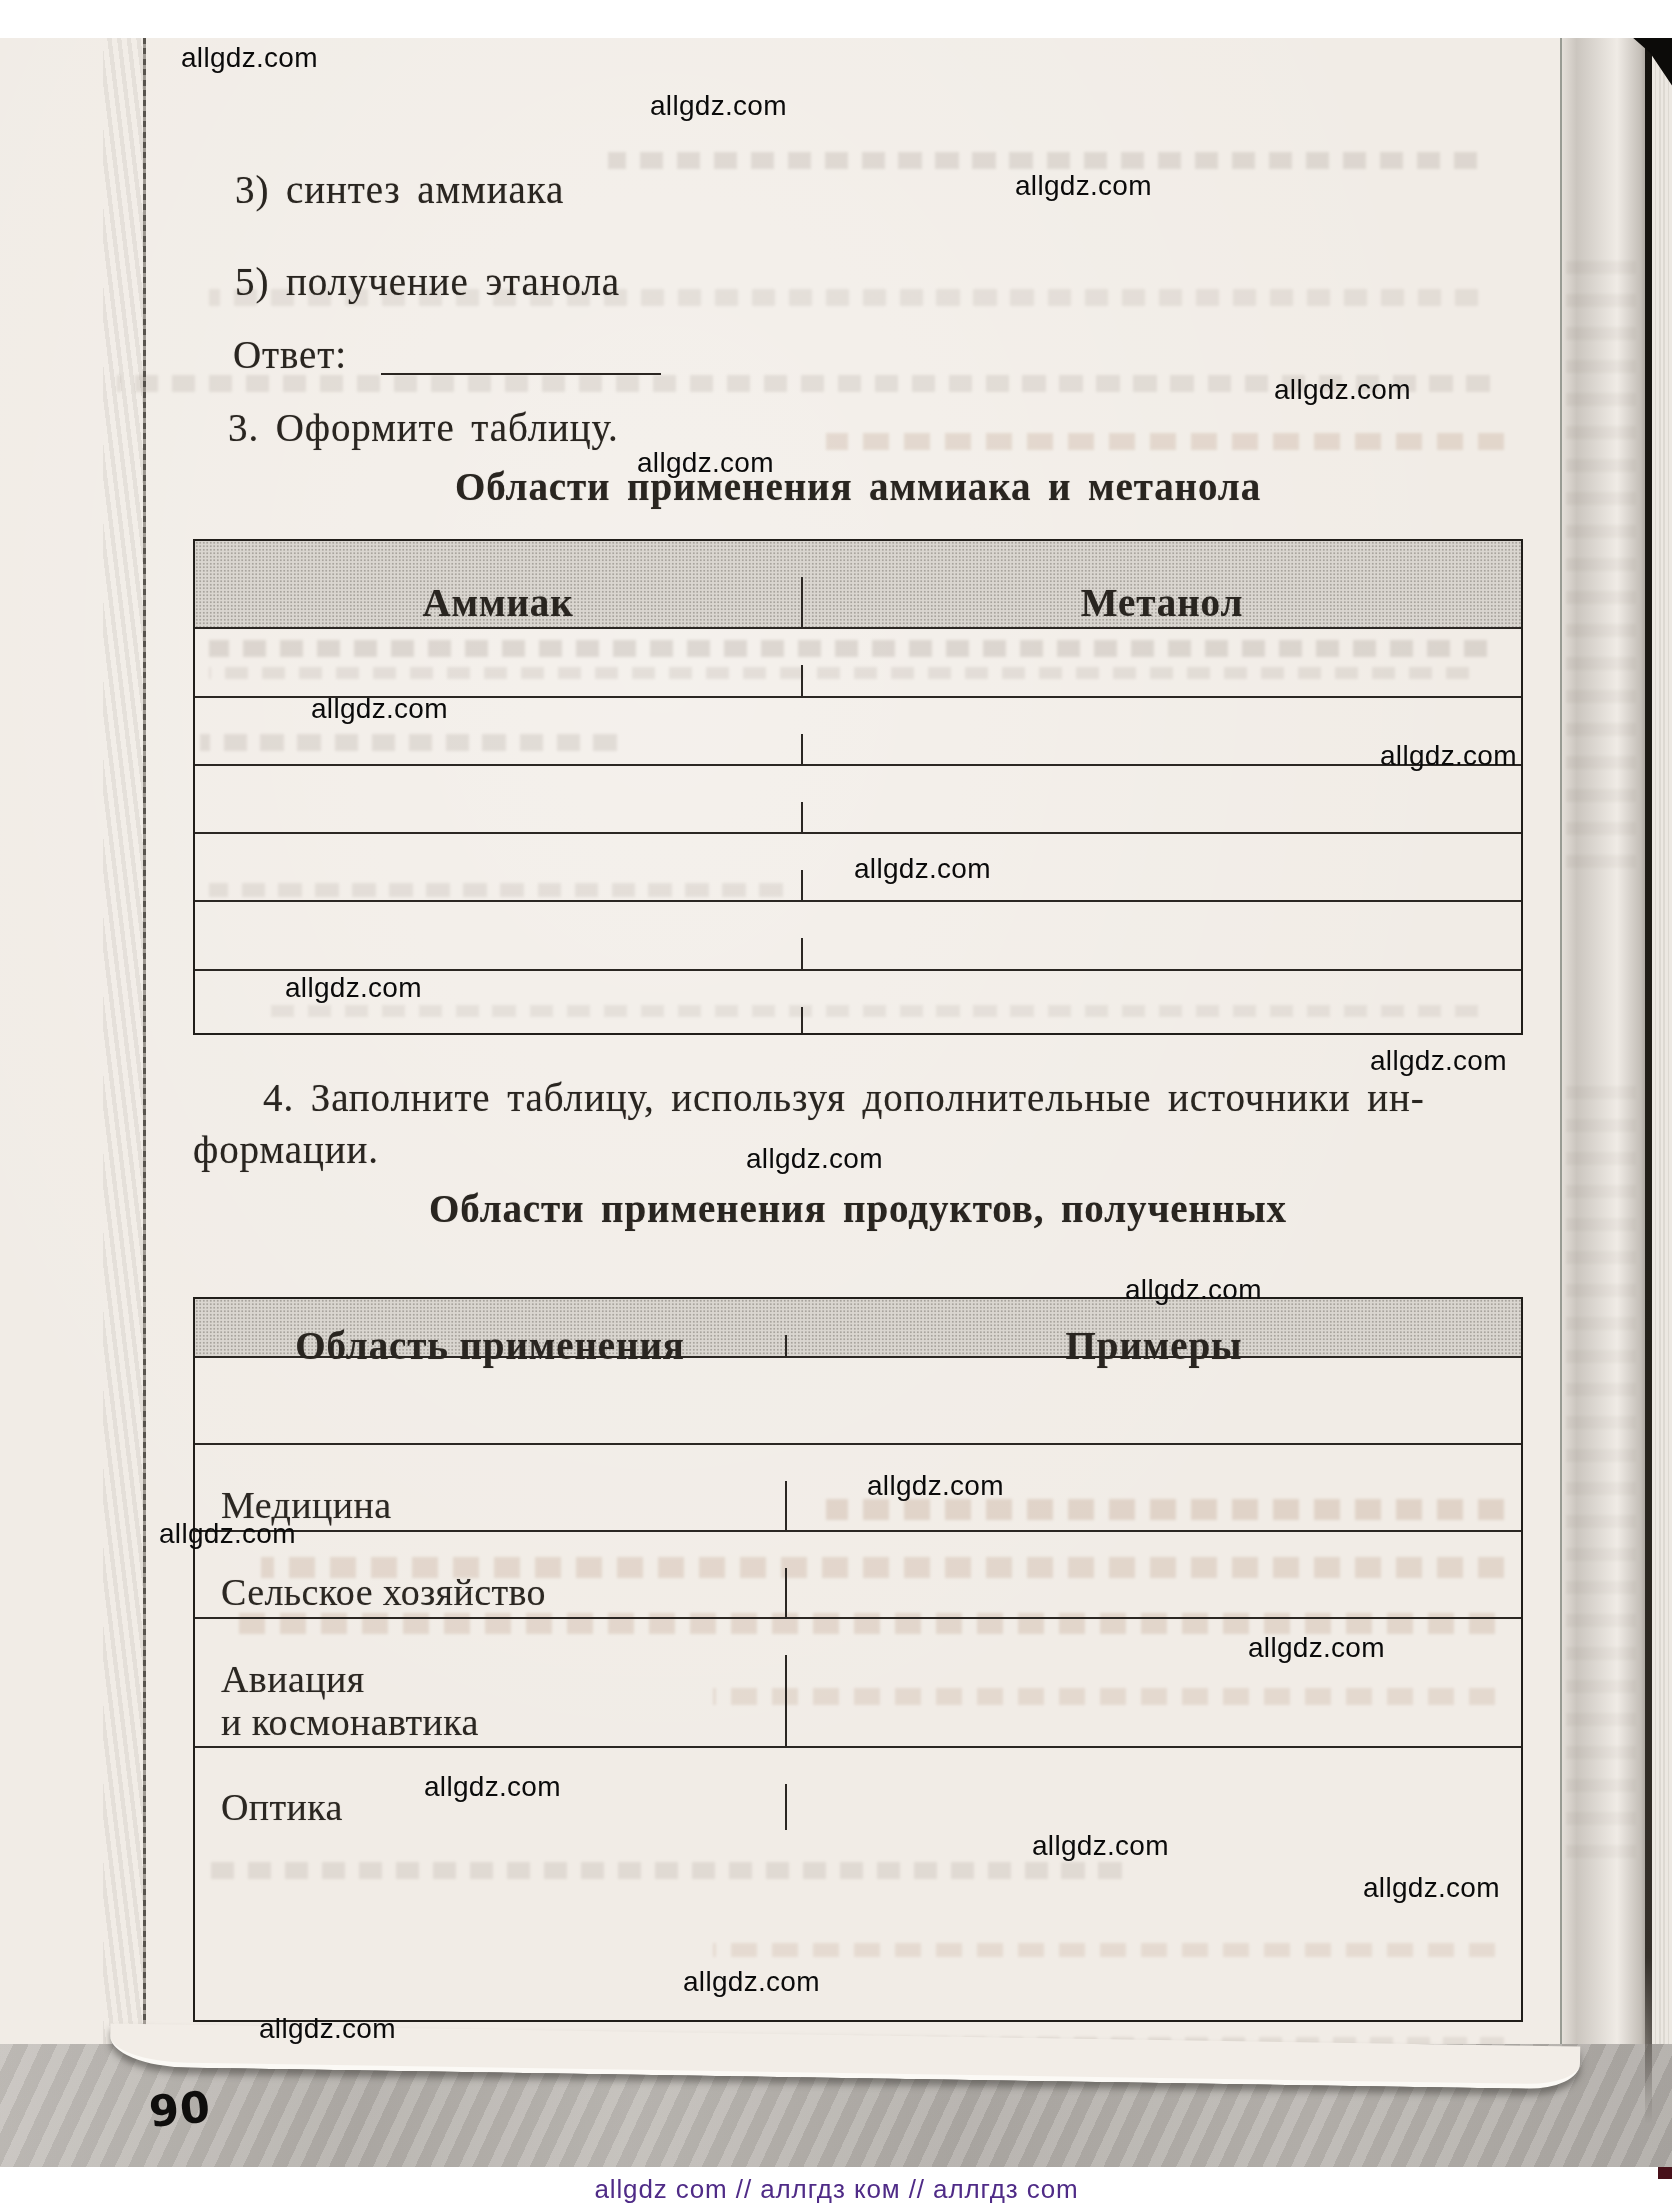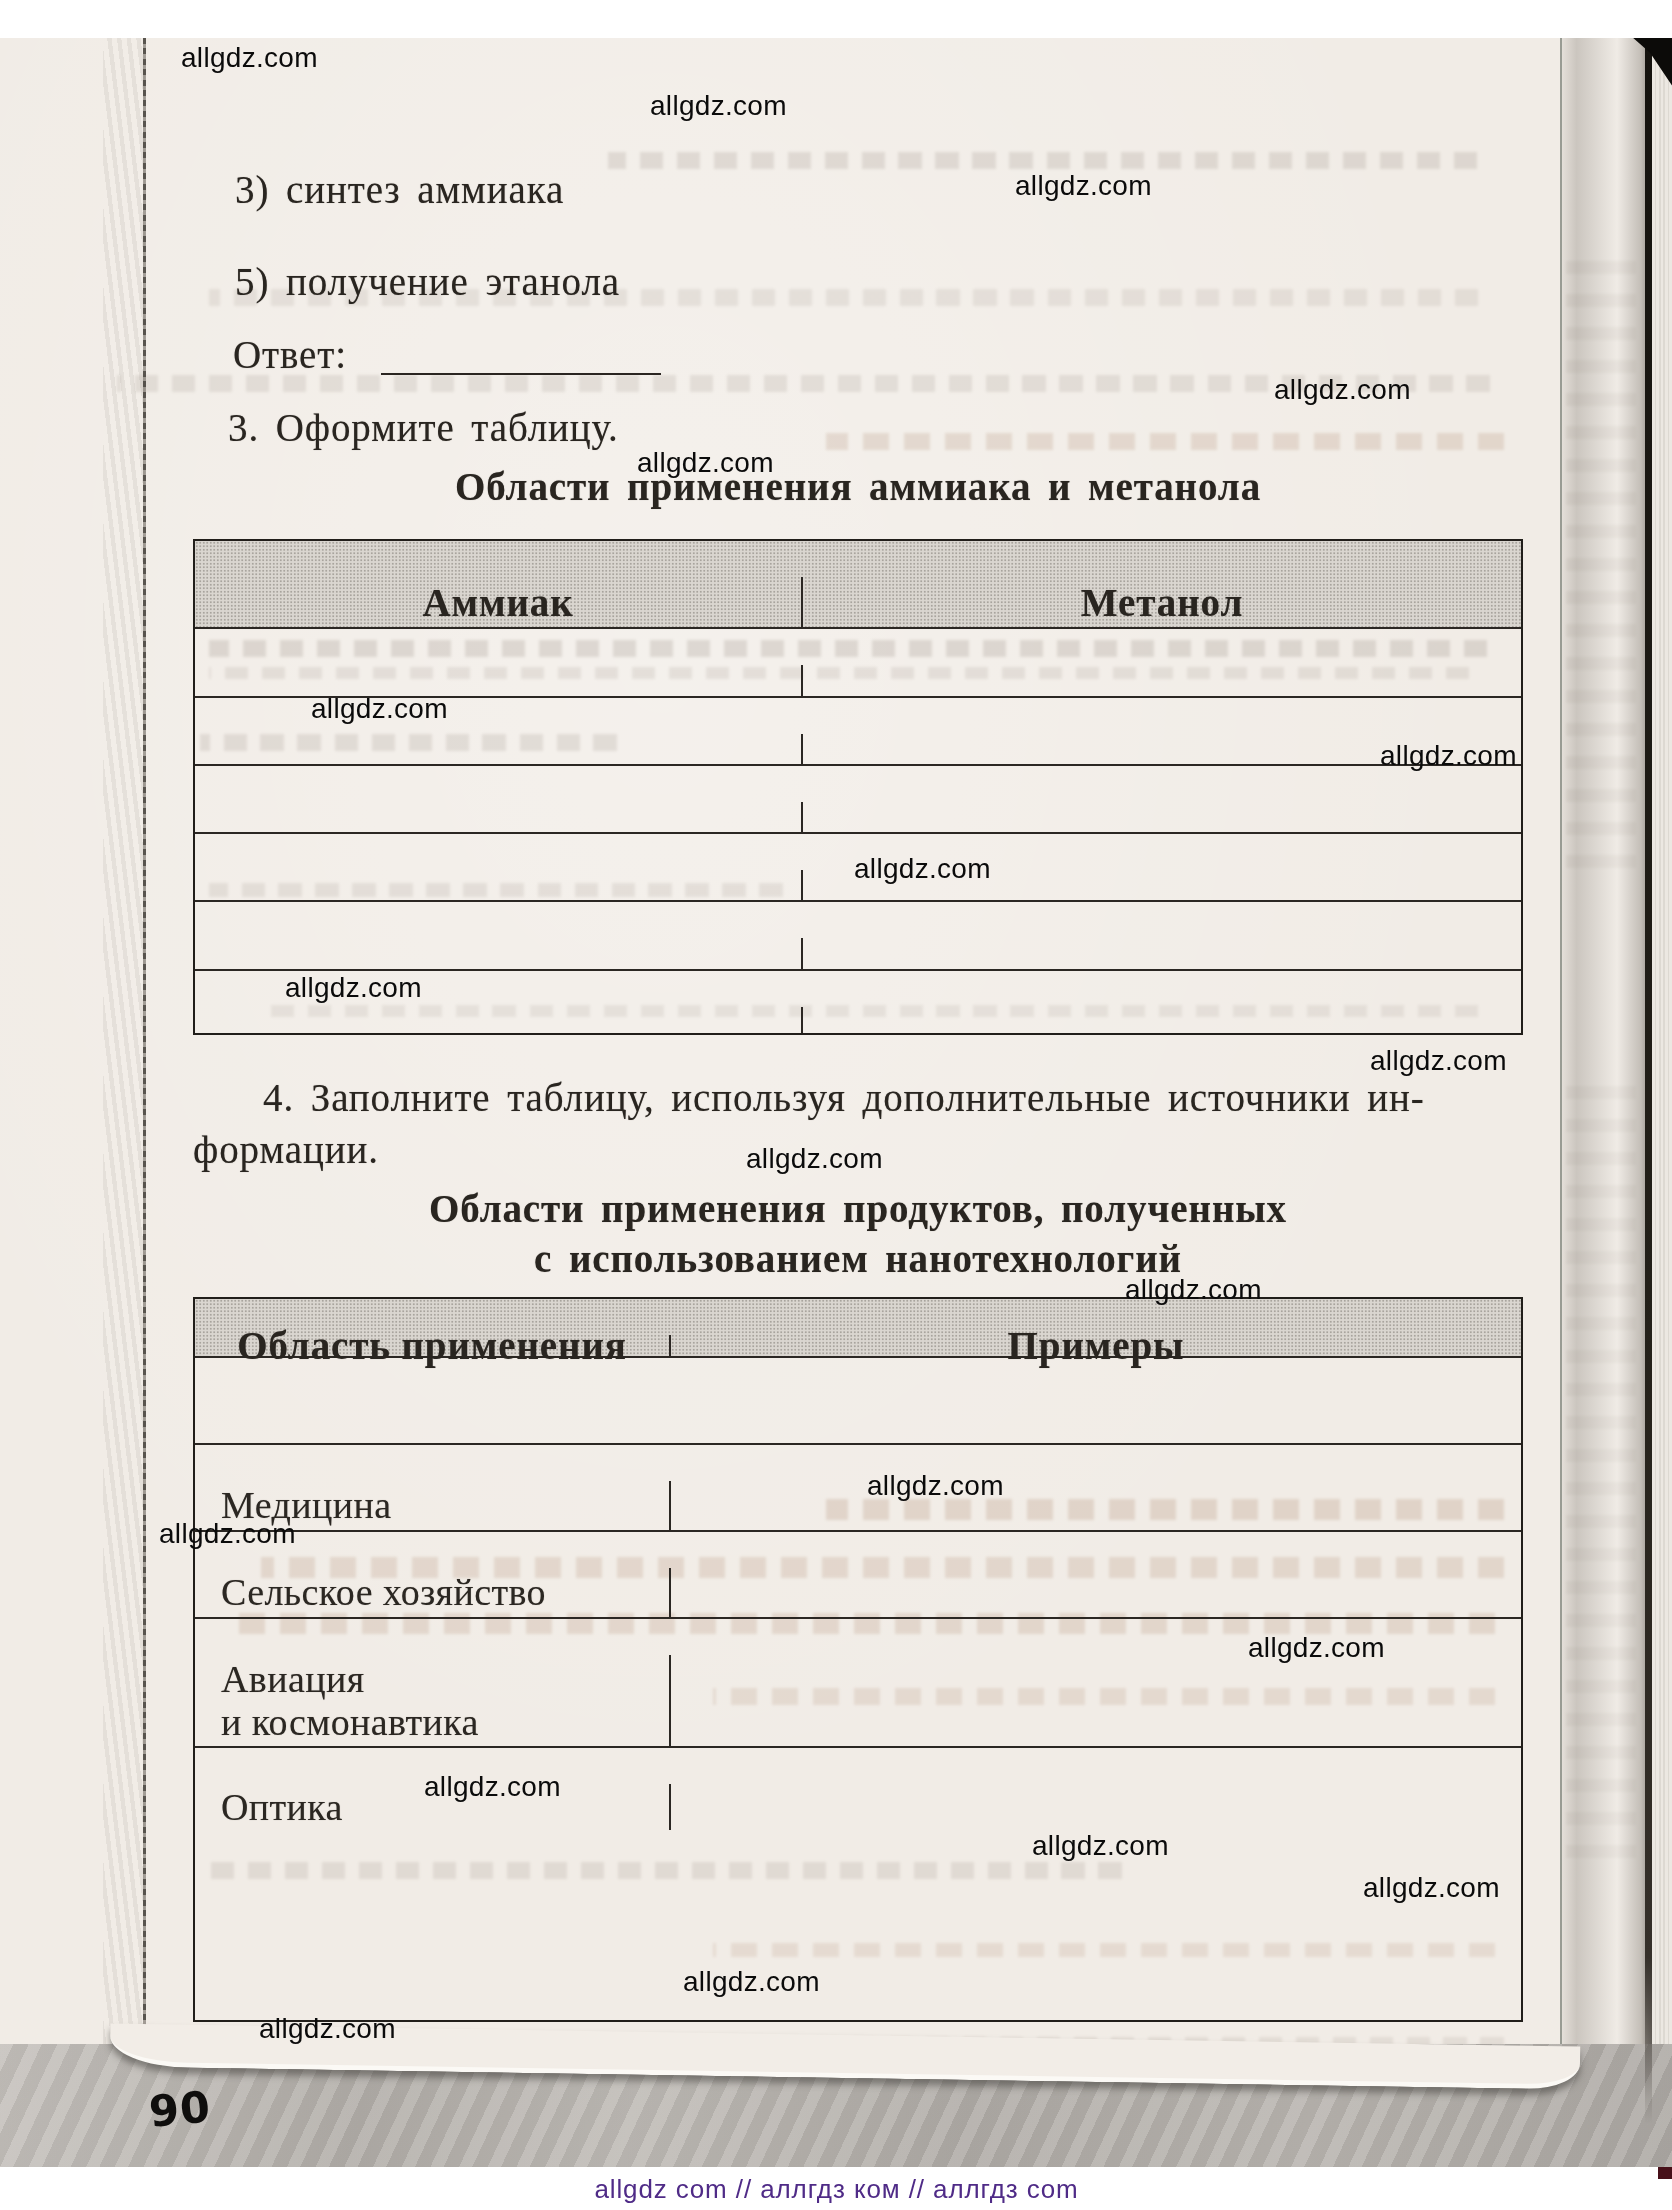--- a/index.html
+++ b/index.html
@@ -81,21 +81,21 @@
   .thead-row{background:#dad6d0;
     background-image:radial-gradient(rgba(88,82,75,.38) 0.9px, rgba(0,0,0,0) 1.1px);
     background-size:3.5px 3.5px;}
   .hlabel{width:100%;text-align:center;font-weight:700;font-size:39px;color:#292520;
     letter-spacing:0.9px;text-shadow:0 0 0.9px rgba(48,42,36,.45);}
   .rlabel{padding-left:26px;font-size:38px;color:#2b2722;letter-spacing:0.4px;
     white-space:pre-line;line-height:1.12;text-shadow:0 0 0.9px rgba(48,42,36,.4);}
   #table1{top:539px;height:496px;}
   #table1 .tcell.c1{width:608px;}
   #table2{top:1297px;height:725px;}
-  #table2 .tcell.c1{width:476px;}
+  #table2 .tcell.c1{width:592px;}
 
   
   .wm{position:absolute;z-index:5;font-family:"Liberation Sans", sans-serif;
     font-size:28px;color:#0b0b0b;letter-spacing:0.3px;white-space:nowrap;}
 
   
   .ghost{position:absolute;z-index:1;height:17.4px;filter:blur(1.7px);opacity:.42;transform:scaleX(-1);
     background:repeating-linear-gradient(90deg, rgba(112,98,86,.5) 0 23.5px, rgba(0,0,0,0) 23.5px 37px);}
   .ghost.brown{background:repeating-linear-gradient(90deg, rgba(142,92,58,.5) 0 26px, rgba(0,0,0,0) 26px 41px);}
   .ghost.vert{background:repeating-linear-gradient(180deg, rgba(112,98,86,.5) 0 13px, rgba(0,0,0,0) 13px 33px);
@@ -169,21 +169,20 @@
       </div>
     <div class="trow" style="height:64px;">
         <div class="tcell c1"></div>
         <div class="tcell" style="flex:1;"></div>
       </div>
   </div>
 
   <div class="ptxt" style="left:263px;top:1078px;">4. Заполните таблицу, используя дополнительные источники ин-</div>
   <div class="ptxt" style="left:193px;top:1130px;">формации.</div>
   <div class="ptxt bold centered" style="top:1189px;">Области применения продуктов, полученных</div>
-  <div class="ptxt bold centered" style="top:1239px;">с использованием нанотехнологий</div>
 
   <div class="wtable" id="table2">
     <div class="trow thead-row first" style="height:57px;">
       <div class="tcell c1">
         <div class="hlabel">Область применения</div>
       </div>
       <div class="tcell" style="flex:1;">
         <div class="hlabel">Примеры</div>
       </div>
     </div>

